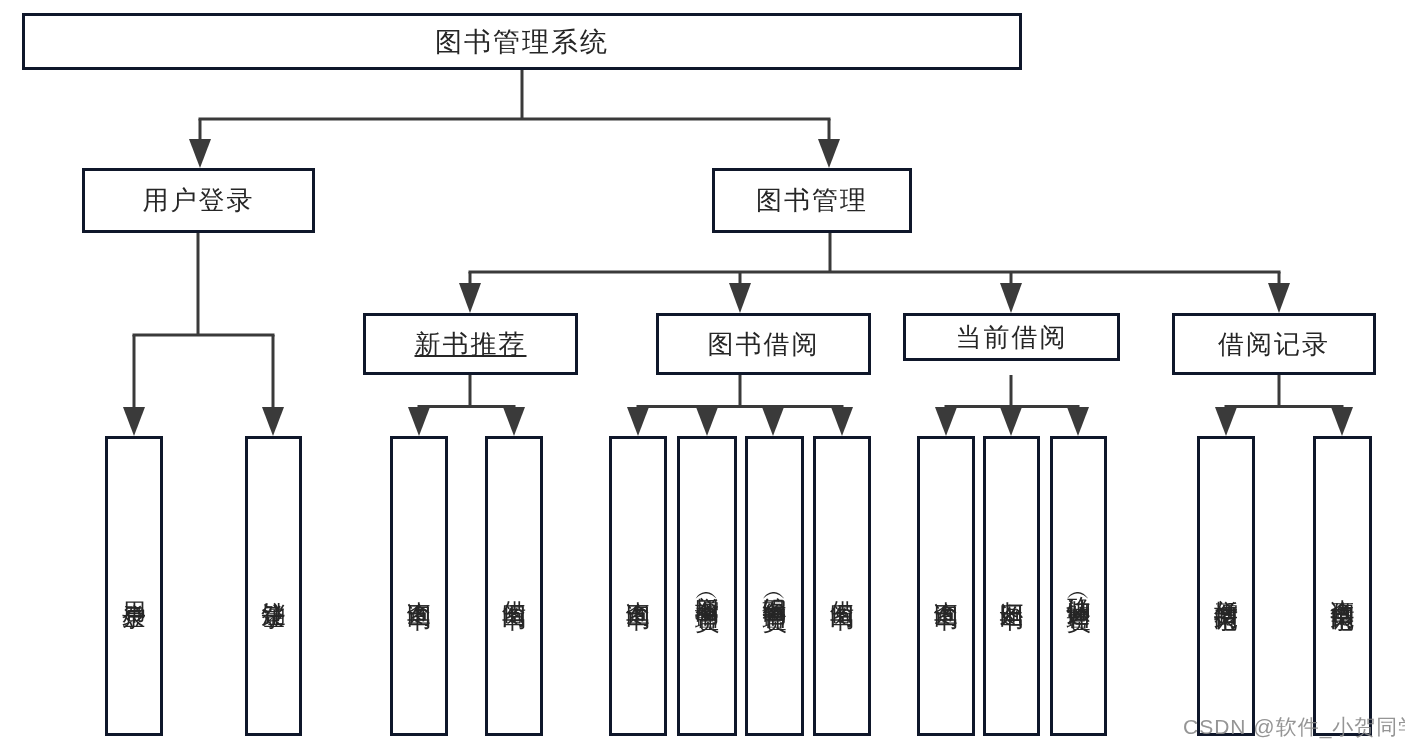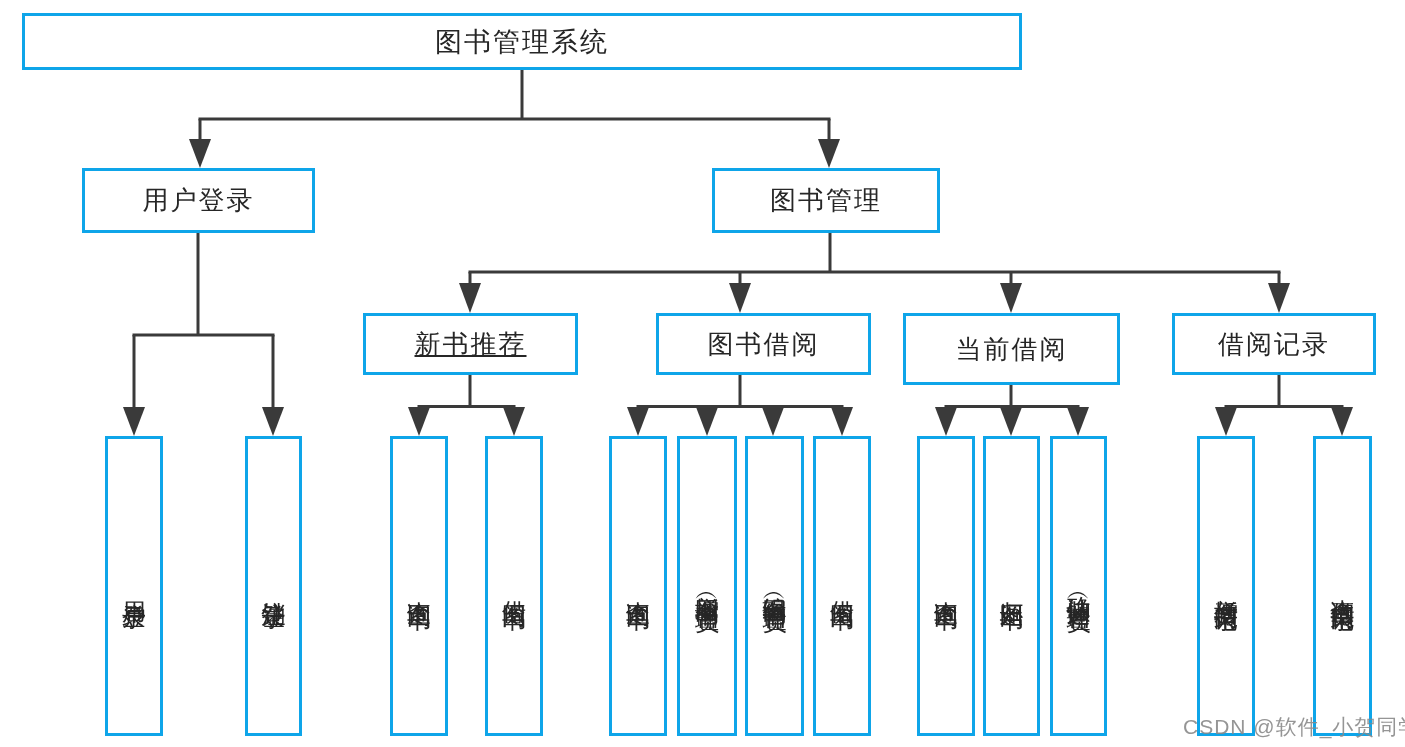--- a/index.html
+++ b/index.html
@@ -18,21 +18,21 @@
   #connectors {
     position: absolute;
     top: 0; left: 0;
     width: 1405px;
     height: 747px;
   }
   .node {
     position: absolute;
     box-sizing: border-box;
     background: #ffffff;
-    border: 3px solid #0ea5e9;
+    border: 3px solid #0f172a;
     display: flex;
     align-items: center;
     justify-content: center;
     color: #262626;
   }
   .node.h {
     font-size: 26px;
     letter-spacing: 2px;
     white-space: nowrap;
   }
@@ -119,25 +119,25 @@
       <path d="M1067 407 L1089 407 L1078 436 Z"></path>
 
       <path d="M1215 407 L1237 407 L1226 436 Z"></path>
       <path d="M1331 407 L1353 407 L1342 436 Z"></path>
     </g>
   </svg>
 
   <div class="node h root" style="left:22px; top:13px; width:1000px; height:57px;">图书管理系统</div>
 
   <div class="node h" style="left:82px; top:168px; width:233px; height:65px;">用户登录</div>
-  <div class="node h" style="left:712px; top:168px; width:228px; height:65px;">图书管理</div>
+  <div class="node h" style="left:712px; top:168px; width:200px; height:65px;">图书管理</div>
 
   <div class="node h" style="left:363px; top:313px; width:215px; height:62px;text-decoration:underline;">新书推荐</div>
   <div class="node h" style="left:656px; top:313px; width:215px; height:62px;">图书借阅</div>
-  <div class="node h" style="left:903px; top:313px; width:217px; height:72px;">当前借阅</div>
+  <div class="node h" style="left:903px; top:313px; width:217px; height:48px;">当前借阅</div>
   <div class="node h" style="left:1172px; top:313px; width:204px; height:62px;">借阅记录</div>
 
   <div class="node leaf" style="left:105px; top:436px; width:58px; height:300px;">
     <span class="vtext">用户登录</span>
   </div>
   <div class="node leaf" style="left:245px; top:436px; width:57px; height:300px;">
     <span class="vtext">注销登录</span>
   </div>
   <div class="node leaf" style="left:390px; top:436px; width:58px; height:300px;">
     <span class="vtext">查询图书</span>

